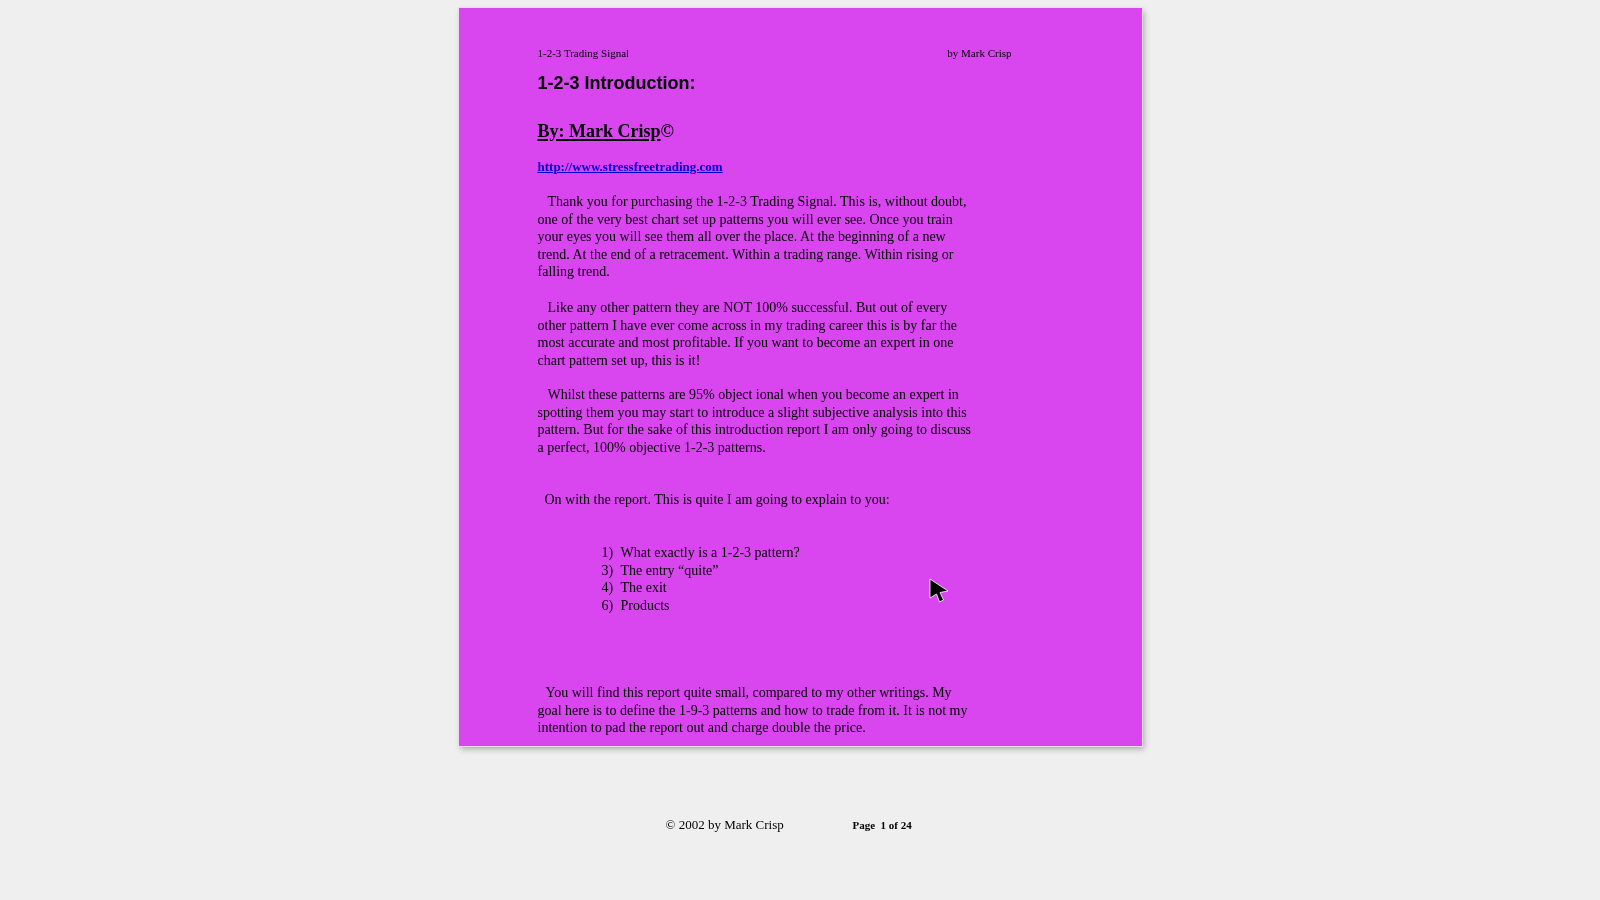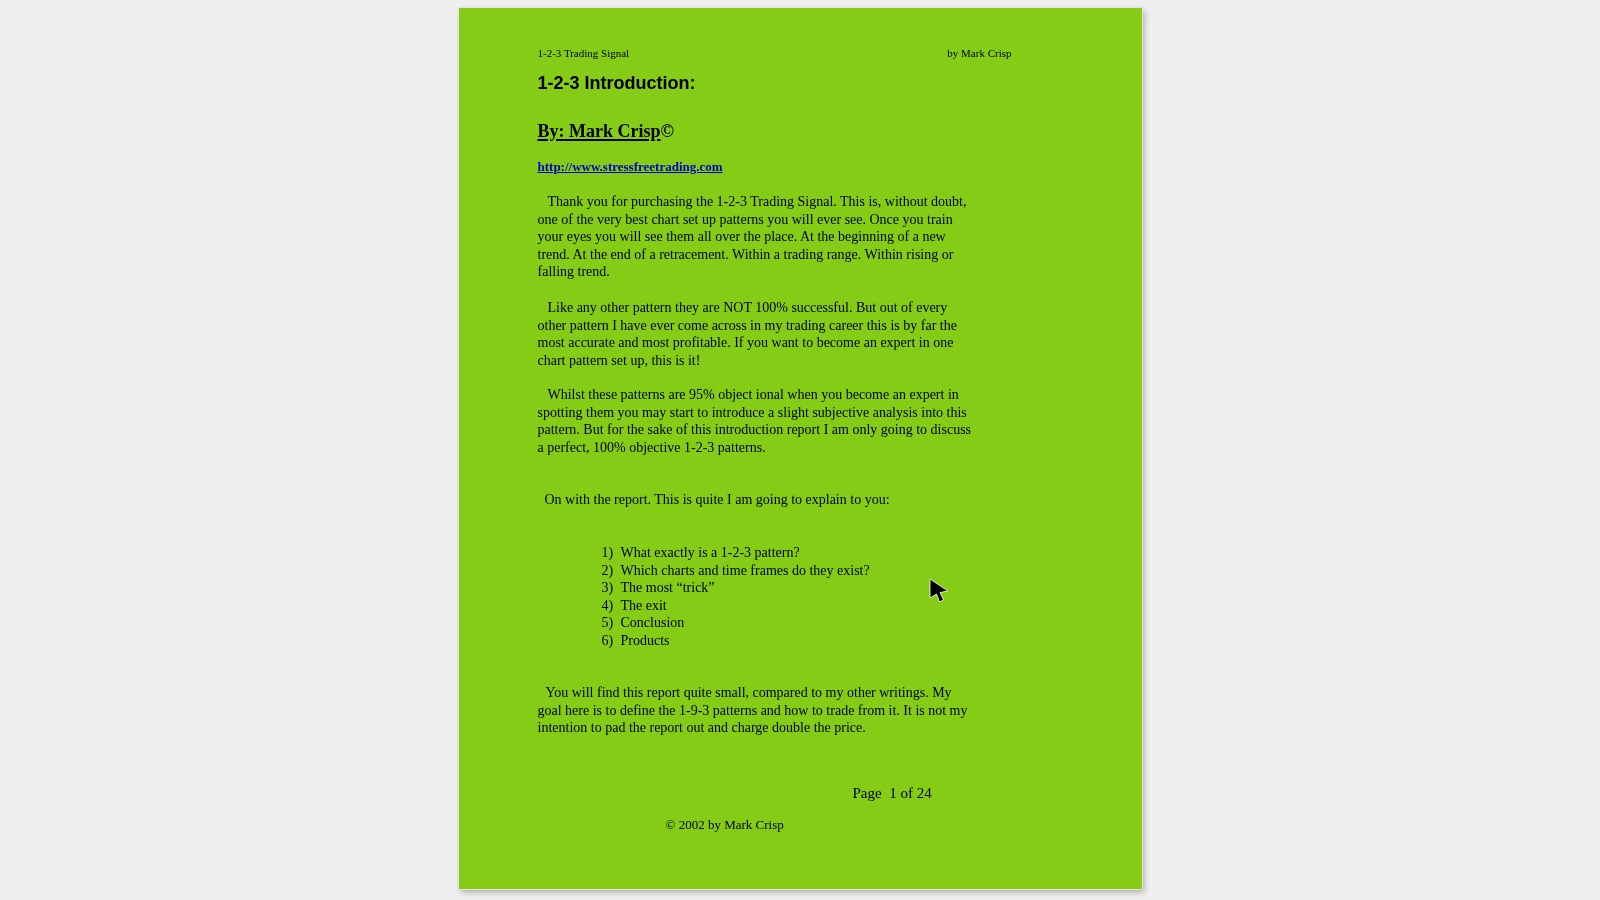--- a/index.html
+++ b/index.html
@@ -9,23 +9,23 @@
     height: 900px;
     background: #efefef;
     overflow: hidden;
     position: relative;
     font-family: "Liberation Serif", serif;
     color: #000;
   }
   .page {
     position: relative;
     width: 683px;
-    height: 881px;
+    height: 738px;
     margin: 8px auto 0;
-    background: #84cc16;
+    background: #d946ef;
     box-shadow: 0 0 0 1px #e3e3e3, 2px 3px 6px rgba(0,0,0,0.30);
   }
   .abs { position: absolute; left: 79px; width: 505px; }
 
   .doc-header {
     top: 39px;
     width: 474px;
     display: flex;
     justify-content: space-between;
     font-size: 11px;
@@ -63,21 +63,21 @@
   .para-2 { top: 291px; }
   .para-3 { top: 378px; }
   .lead-in { top: 483px; text-indent: 7px; }
   .closing { top: 676px; text-indent: 8px; }
 
   .topic-list { top: 536px; left: 99px; width: 420px; font-size: 14px; }
   .topic-list .li { line-height: 17.5px; margin-left: 44px; }
   .topic-list .num { display: inline-block; width: 19px; }
 
   .footer-copyright { top: 810px; left: 187px; width: auto; font-size: 13px; line-height: 14px; margin-left: 20px; }
-  .footer-page { top: 778px; left: 394px; width: auto; font-size: 15px; line-height: 14px; white-space: pre; }
+  .footer-page { top: 810px; left: 394px; width: auto; font-size: 11px; line-height: 14px; white-space: pre; font-weight: bold; }
 
   .cursor {
     position: absolute;
     left: 929px;
     top: 578px;
     width: 20px;
     height: 26px;
     pointer-events: none;
   }
 </style>
@@ -110,24 +110,22 @@
 
   <div class="abs body-para para-3">Whilst these patterns are 95% object ional when you become an expert in
 spotting them you may start to introduce a slight subjective analysis into this
 pattern. But for the sake of this introduction report I am only going to discuss
 a perfect, 100% objective 1-2-3 patterns.</div>
 
   <div class="abs body-para lead-in">On with the report. This is quite I am going to explain to you:</div>
 
   <div class="abs topic-list">
     <div class="li"><span class="num">1)</span><span>What exactly is a 1-2-3 pattern?</span></div>
-    <div class="li"><span class="num">2)</span><span>Which charts and time frames do they exist?</span></div>
-    <div class="li"><span class="num">3)</span><span>The most “trick”</span></div>
+    <div class="li"><span class="num">3)</span><span>The entry “quite”</span></div>
     <div class="li"><span class="num">4)</span><span>The exit</span></div>
-    <div class="li"><span class="num">5)</span><span>Conclusion</span></div>
     <div class="li"><span class="num">6)</span><span>Products</span></div>
   </div>
 
   <div class="abs body-para closing">You will find this report quite small, compared to my other writings. My
 goal here is to define the 1-9-3 patterns and how to trade from it. It is not my
 intention to pad the report out and charge double the price.</div>
 
   <div class="abs footer-copyright">© 2002 by Mark Crisp</div>
   <div class="abs footer-page">Page  1 of 24</div>
 

